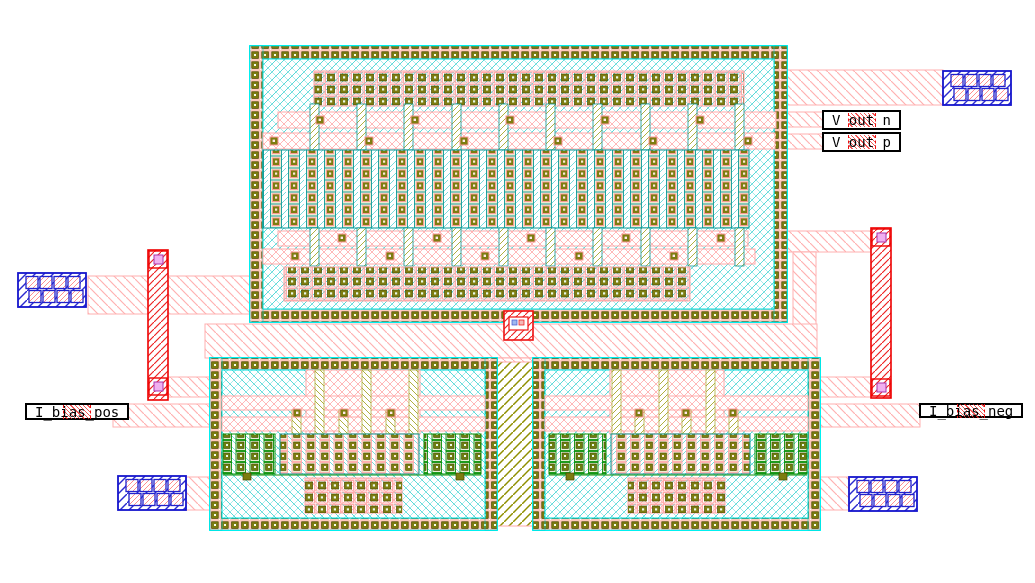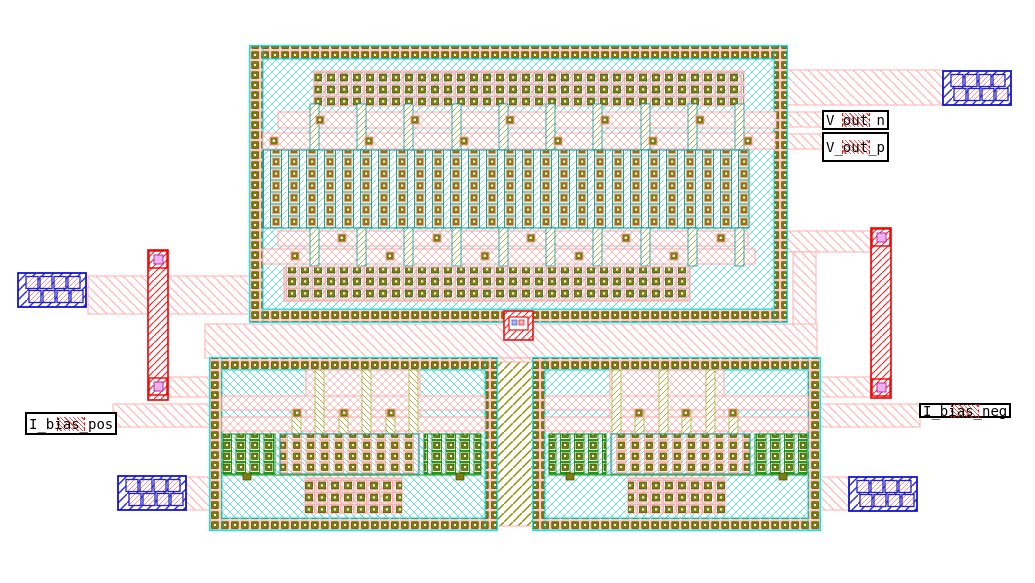--- a/index.html
+++ b/index.html
@@ -1,20 +1,20 @@
 <!DOCTYPE html>
 <html><head>
 <meta charset="utf-8">
 <style>
   html,body{margin:0;padding:0;background:#ffffff;}
   #canvas{position:relative;width:1035px;height:583px;background:#ffffff;overflow:hidden;
           font-family:"DejaVu Sans Mono","Liberation Mono",monospace;}
   #layout-svg{position:absolute;left:0;top:0;}
   .port-label{position:absolute;background:#ffffff;border:2px solid #000000;color:#000000;
-              font-size:14px;line-height:16px;padding:0 2px;white-space:nowrap;
+              font-size:14px;line-height:16px;padding:0 8px;white-space:nowrap;
               display:flex;align-items:center;box-sizing:border-box;}
   .port-marker{position:absolute;left:50%;top:50%;transform:translate(-50%,-50%);
                width:26px;height:14px;z-index:0;
                background:repeating-linear-gradient(45deg,rgba(255,40,40,0) 0 2px,rgba(238,30,30,.75) 2px 3px);
                border-left:1px dashed #ee1111;border-right:1px dashed #ee1111;}
   .port-text{position:relative;z-index:1;}
 </style>
 </head>
 <body>
 
@@ -262,25 +262,25 @@
   <use href="#pad" x="943" y="71"></use>
   <use href="#pad" x="18" y="273"></use>
   <use href="#pad" x="118" y="476"></use>
   <use href="#pad" x="849" y="477"></use>
 </svg>
 
   <div class="port-label" style="left:822px;top:110px;height:20px;">
     <span class="port-marker"></span>
     <span class="port-text">V_out_n</span>
   </div>
-  <div class="port-label" style="left:822px;top:132px;height:30px;">
+  <div class="port-label" style="left:822px;top:132px;height:20px;">
     <span class="port-marker"></span>
     <span class="port-text">V_out_p</span>
   </div>
-  <div class="port-label" style="left:25px;top:412px;height:23px;text-align:center;">
+  <div class="port-label" style="left:25px;top:403px;height:17px;text-align:center;">
     <span class="port-marker"></span>
     <span class="port-text">I_bias_pos</span>
   </div>
   <div class="port-label" style="left:919px;top:403px;height:15px;">
     <span class="port-marker"></span>
     <span class="port-text">I_bias_neg</span>
   </div>
 </div>
 
 </body></html>

